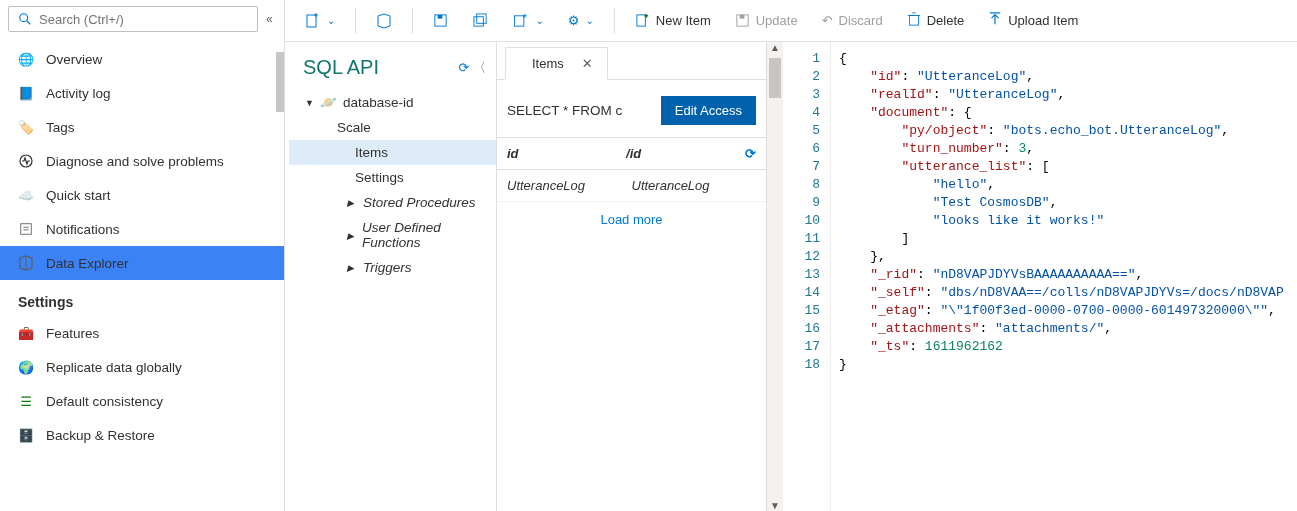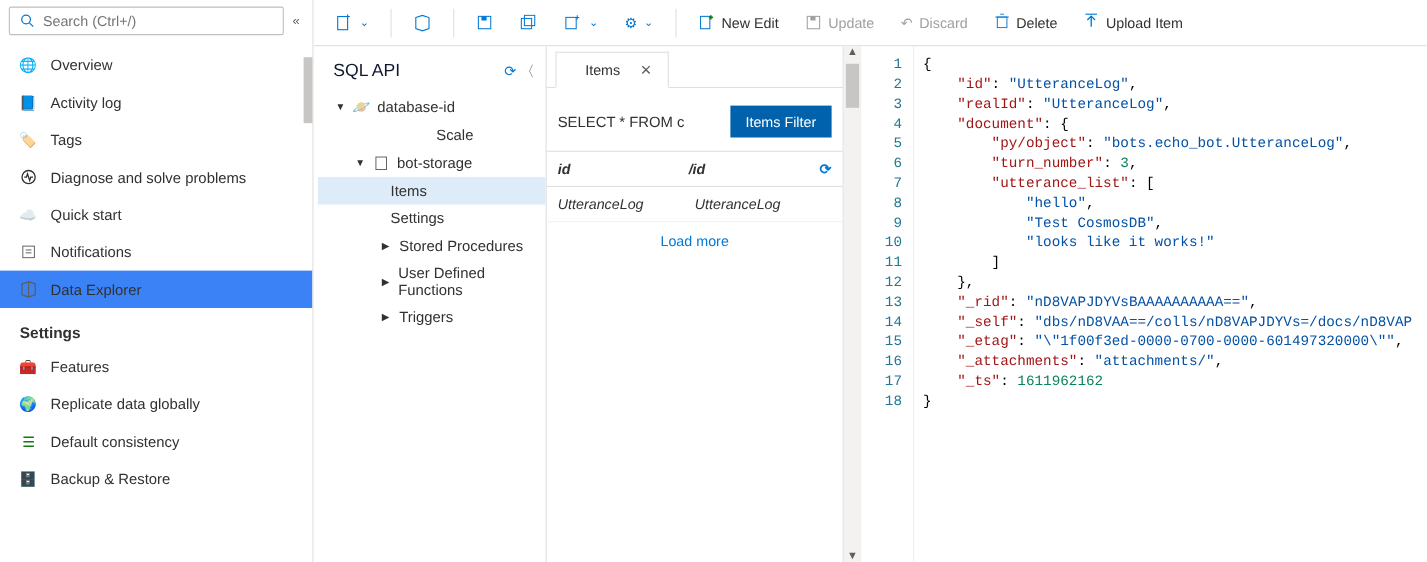--- a/index.html
+++ b/index.html
@@ -16,25 +16,25 @@
   .nav-header { padding: 14px 18px 6px; font-weight: 600; font-size: 14px; color: #323130;}
   .icon { width: 16px; height: 16px; display: inline-flex; align-items: center; justify-content: center; flex-shrink: 0; }
   .toolbar { height: 42px; border-bottom: 1px solid #e1dfdd; display: flex; align-items: center; padding: 0 10px; gap: 4px; }
   .toolbar-btn { display: flex; align-items: center; gap: 6px; padding: 6px 10px; cursor: pointer; border-radius: 2px; font-size: 13px; }
   .toolbar-btn.disabled { color: #a19f9d; }
   .toolbar-sep { width: 1px; height: 26px; background: #e1dfdd; margin: 0 6px; }
   .main { flex: 1; display: flex; flex-direction: column; }
   .workarea { flex: 1; display: flex; overflow: hidden;}
   .tree-panel { width: 212px; border-right: 1px solid #e1dfdd; padding: 12px 0 0 4px; }
   .tree-header { display:flex; align-items:center; justify-content:space-between; padding: 2px 10px 10px 14px;}
-  .tree-title { font-size: 16px; color: #0f172a; }
+  .tree-title { font-size: 20px; color: #0f766e; }
   .tree-node { display:flex; align-items:center; gap:6px; padding: 5px 6px 5px 16px; cursor:pointer; font-size: 13.5px;}
   .tree-node.selected { background:#deecf9; }
-  .tree-indent1 { padding-left: 48px; justify-content: center;}
-  .tree-indent2 { padding-left: 58px;}
+  .tree-indent1 { padding-left: 48px;}
+  .tree-indent2 { padding-left: 58px; font-style: italic;}
   .tree-indent3 { padding-left: 66px;}
   .caret { width:10px; font-size:10px; color:#323130;}
   .mid-panel { width:270px; border-right:1px solid #e1dfdd; display:flex; flex-direction:column;}
   .tabbar { display:flex; border-bottom:1px solid #e1dfdd; height:38px; align-items:flex-end; padding-left:8px;}
   .tab { display:flex; align-items:center; gap:18px; padding:8px 14px 8px 26px; border:1px solid #e1dfdd; border-bottom:1px solid #fff; background:#fff; position:relative; top:1px; font-size:13px;}
   .tab .close { color:#605e5c; cursor:pointer; font-size:13px;}
   .filter-row { display:flex; align-items:center; gap:14px; padding: 16px 10px 12px; justify-content:space-between;}
   .filter-text { font-size: 13.5px; color:#323130;}
   .edit-filter-btn { background:#0062ad; color:#fff; padding:7px 14px; font-size:13px; cursor:pointer;}
   .grid-header{ display:flex; border-top:1px solid #e1dfdd; border-bottom:1px solid #e1dfdd; padding:8px 10px; font-weight:600; font-size:13px; align-items:center; gap:8px;}
@@ -181,21 +181,21 @@
     <div class="toolbar-btn">
         <span style="color:#0078d4">⚙</span>
         <span style="color:#0078d4;font-size:10px">⌄</span>
       </div>
     <div class="toolbar-sep"></div>
     <div class="toolbar-btn">
         <svg width="15" height="15" viewBox="0 0 16 16">
           <rect x="2" y="2" width="9" height="12" stroke="#0078d4" fill="none"></rect>
           <path d="M12 1v4M10 3h4" stroke="#107c10" stroke-width="1.5"></path>
         </svg>
-        <span>New Edit</span>
+        <span>New Item</span>
       </div>
     <div class="toolbar-btn disabled">
         <svg width="15" height="15" viewBox="0 0 16 16">
           <rect x="2" y="2" width="12" height="12" stroke="#a19f9d" fill="none"></rect>
           <rect x="5" y="2" width="5" height="4" fill="#a19f9d"></rect>
         </svg>
         <span>Update</span>
       </div>
     <div class="toolbar-btn disabled">
         <span>↶</span>
@@ -225,29 +225,20 @@
         <span><span style="color:#0078d4;cursor:pointer">⟳</span>&nbsp;<span style="color:#605e5c;cursor:pointer">〈</span></span>
       </div>
       <div class="tree-node">
           <span class="caret caret-down"></span>
           <span class="icon">🪐</span>
           <span>database-id</span>
         </div>
       <div class="tree-node tree-indent1">
           <span>Scale</span>
         </div>
-      <div class="tree-node" style="padding-left:34px">
-          <span class="caret caret-down"></span>
-          <span class="icon">
-            <svg width="14" height="14" viewBox="0 0 16 16">
-              <rect x="2" y="2" width="11" height="13" stroke="#605e5c" fill="none"></rect>
-            </svg>
-          </span>
-          <span>bot-storage</span>
-        </div>
       <div class="tree-node tree-indent3 selected">
           <span>Items</span>
         </div>
       <div class="tree-node tree-indent3">
           <span>Settings</span>
         </div>
       <div class="tree-node tree-indent2">
           <span class="caret caret-right"></span>
           <span>Stored Procedures</span>
         </div>
@@ -263,21 +254,21 @@
 
     <div class="mid-panel">
       <div class="tabbar">
         <div class="tab">
           <span>Items</span>
           <span class="close">✕</span>
         </div>
       </div>
       <div class="filter-row">
         <span class="filter-text">SELECT * FROM c</span>
-        <span class="edit-filter-btn">Items Filter</span>
+        <span class="edit-filter-btn">Edit Access</span>
       </div>
       <div class="grid-header">
         <span class="grid-col">id</span>
         <span class="grid-col">/id</span>
         <span style="color:#0078d4;cursor:pointer">⟳</span>
       </div>
       <div class="grid-row">
         <span class="grid-col">UtteranceLog</span>
         <span class="grid-col">UtteranceLog</span>
       </div>

